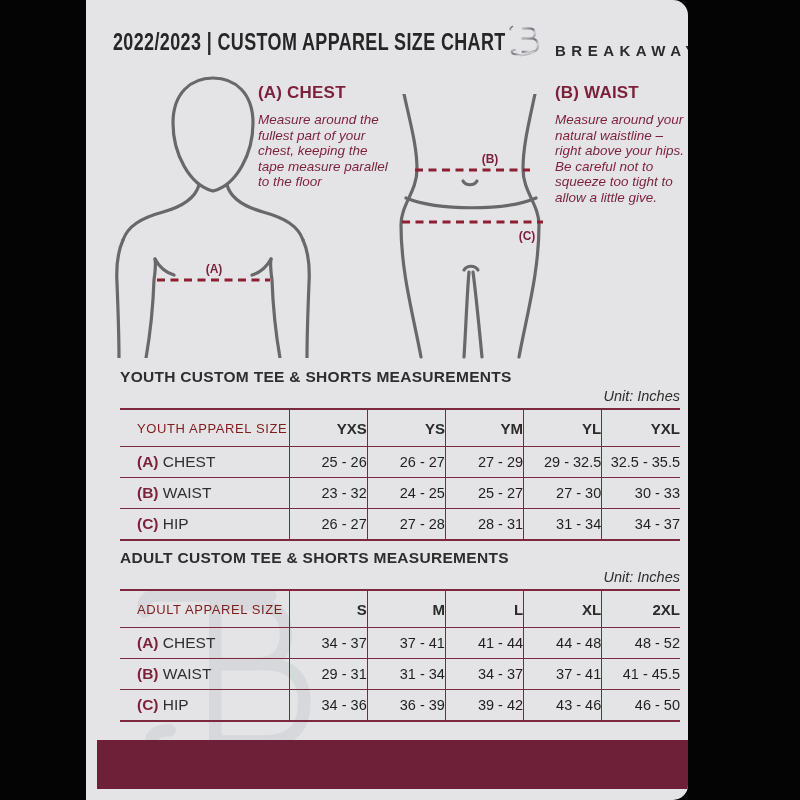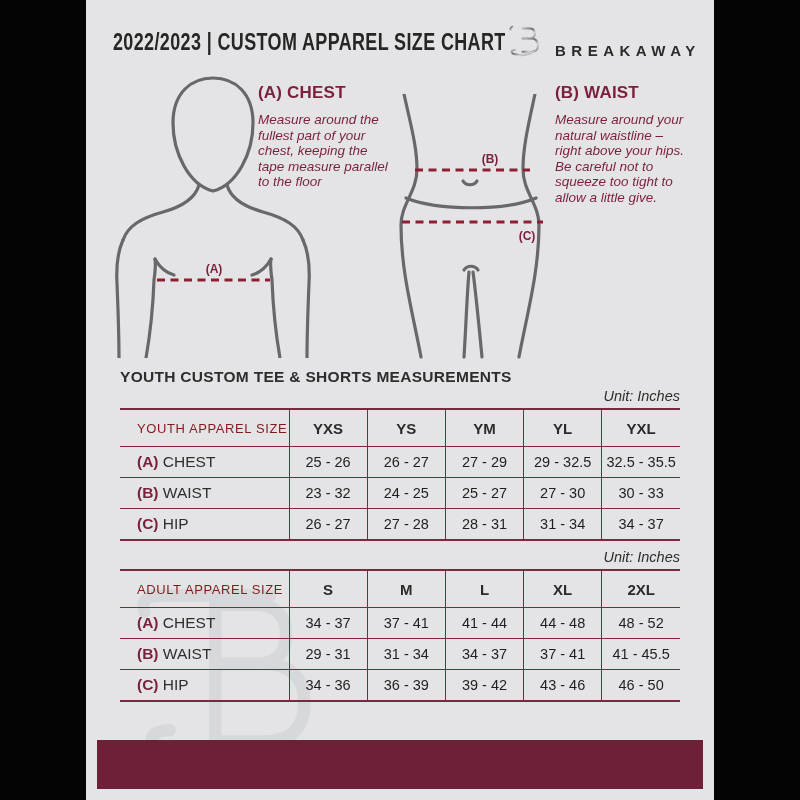--- a/index.html
+++ b/index.html
@@ -6,21 +6,21 @@
     --maroon:#6e2039;
     --maroon-text:#7b1f3a;
     --border:#7e2840;
     --dash:#8e1f33;
     --ink:#2d2d2d;
     --bg:#e4e4e6;
     --body-line:#68686b;
   }
   html,body{margin:0;padding:0;}
   body{width:800px;height:800px;background:#040404;font-family:"Liberation Sans",sans-serif;}
-  .stage{position:relative;width:800px;height:800px;background:#040404;overflow:hidden;}
+  .stage{position:relative;width:688px;height:800px;background:#040404;overflow:hidden;border-radius:15px;}
   .doc{position:absolute;left:86px;top:0;width:628px;height:800px;background:var(--bg);overflow:hidden;}
 
   
   .hdr-title{position:absolute;left:27px;top:29px;font-size:23px;font-weight:bold;color:#262626;
     letter-spacing:.5px;white-space:nowrap;transform:scaleX(.78);transform-origin:left center;}
   .brand{position:absolute;left:421px;top:18px;display:flex;align-items:flex-end;}
   .brand-logo{width:36px;height:41px;}
   .brand-name{margin-left:12px;font-size:15px;font-weight:bold;color:#2b2b2b;letter-spacing:5.5px;white-space:nowrap;}
 
   
@@ -41,21 +41,21 @@
   
   .table-block{position:absolute;left:34px;width:560px;z-index:2;}
   .tbl-youth{top:367px;}
   .tbl-adult{top:548px;}
   .tbl-title{text-align:left;font-size:15.5px;font-weight:bold;color:var(--ink);letter-spacing:.3px;line-height:20px;}
   .tbl-unit{text-align:right;font-size:14.5px;font-style:italic;color:var(--ink);line-height:19px;}
   table.size-table{border-collapse:collapse;table-layout:fixed;width:560px;margin-top:2px;
     border-top:2.5px solid var(--border);border-bottom:2.5px solid var(--border);}
   table.size-table col.c0{width:169px;}
   table.size-table col.cs{width:78.2px;}
-  table.size-table th,table.size-table td{border:1px solid var(--border);text-align:center;vertical-align:middle;
+  table.size-table th,table.size-table td{border:1px solid var(--border);text-align:right;vertical-align:middle;
     color:#222;font-weight:normal;padding:0;}
   table.size-table tr>*:first-child{border-left:none;text-align:left;padding-left:17px;}
   table.size-table tr>*:last-child{border-right:none;}
   table.size-table thead th{height:36px;}
   table.size-table thead th.szh{font-weight:bold;font-size:15px;color:#2b2b2b;}
   table.size-table thead th.lblh{font-size:13px;letter-spacing:.6px;color:#7f1d1d;}
   table.size-table tbody td{height:30px;font-size:14.5px;color:#1f1f1f;}
   table.size-table tbody td.lbl{font-size:15.5px;color:#2f2f2f;}
   .pfx{font-weight:bold;color:var(--maroon-text);}
 
@@ -195,20 +195,21 @@
             <td>27 - 28</td>
             <td>28 - 31</td>
             <td>31 - 34</td>
             <td>34 - 37</td>
           </tr>
         </tbody>
       </table>
     </div>
 
     <div class="table-block tbl-adult">
+      <div class="tbl-title">ADULT CUSTOM TEE &amp; SHORTS MEASUREMENTS</div>
       <div class="tbl-unit">Unit: Inches</div>
       <table class="size-table">
         <colgroup>
             <col class="c0">
             <col class="cs">
             <col class="cs">
             <col class="cs">
             <col class="cs">
             <col class="cs">
           </colgroup>

